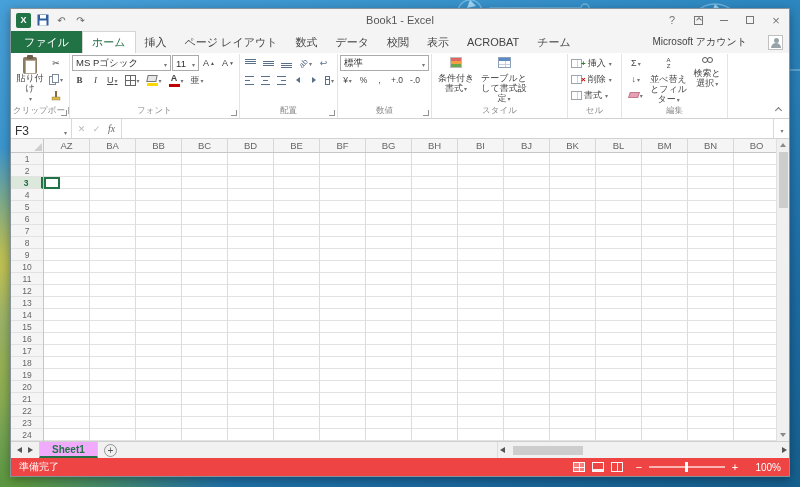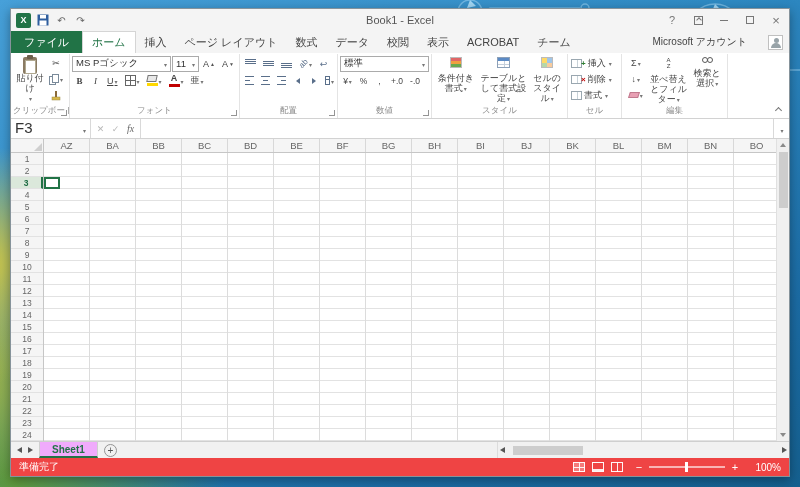--- a/index.html
+++ b/index.html
@@ -34,21 +34,21 @@
 .acct{margin-left:auto;display:flex;align-items:center;gap:21px;padding-right:6px;font-size:10px;color:#444}
 .avatar{width:15px;height:15px;border:1px solid #c0c0c0;background:#fff;position:relative}
 .avatar::before{content:"";position:absolute;left:5px;top:2px;width:5px;height:5px;border-radius:50%;background:#98a3a8}
 .avatar::after{content:"";position:absolute;left:2px;bottom:1px;width:10px;height:5px;border-radius:5px 5px 0 0;background:#98a3a8}
 
 .ribbon{height:66px;background:#fff;border-bottom:1px solid #d2d2d2;display:flex;padding:1px 2px 0 2px;flex:none;position:relative}
 .rgroup{position:relative;border-right:1px solid #e4e4e4;padding:1px 2px 12px 2px;flex:none;display:flex;flex-direction:column}
 .rgroup-label{position:absolute;bottom:1px;left:0;right:0;text-align:center;font-size:8.5px;color:#8a8a8a;white-space:nowrap;overflow:hidden}
 .dlg{position:absolute;right:2px;bottom:2px;width:6px;height:6px;border-right:1px solid #949494;border-bottom:1px solid #949494}
 .dd::after{content:"▾";font-size:6px;color:#777;margin-left:1px}
-.rrow{display:flex;align-items:center;height:17px;gap:1px}
+.rrow{display:flex;align-items:flex-start;height:17px;gap:1px}
 .sbtn{height:16px;min-width:15px;display:inline-flex;align-items:center;justify-content:center;padding:0 2px;font-size:9px;color:#444;border:1px solid transparent}
 .combo{display:flex;align-items:center;justify-content:space-between;border:1px solid #ababab;background:#fff;height:16px;font-size:9.5px;padding:0 3px;color:#333;white-space:nowrap;overflow:hidden}
 .rbtn-lg{display:flex;flex-direction:column;align-items:center;justify-content:flex-start;font-size:9px;line-height:1.1;text-align:center;color:#444;padding:2px 1px 0}
 .rbtn-lg .lbl{margin-top:6px}
 
 .g-clip{width:57px}
 .paste-btn{width:30px;display:flex;flex-direction:column;align-items:center;font-size:9px;line-height:1.1;text-align:center;padding-top:2px}
 .clip-ico{position:relative;width:14px;height:17px;background:#8a7a62;border-radius:2px}
 .clip-ico::before{content:"";position:absolute;left:4px;top:-2px;width:6px;height:4px;background:#6d5f4b;border-radius:1px}
 .clip-ico::after{content:"";position:absolute;left:2px;top:3px;width:9px;height:12px;background:#fff;border:1px solid #b0a890}
@@ -105,21 +105,21 @@
 .edit-col{display:flex;flex-direction:column;width:24px}
 .eraser{width:10px;height:6px;background:#e8a0b4;border:1px solid #c07a8e;transform:skewX(-18deg)}
 .sort-ico{display:flex;flex-direction:column;align-items:center;line-height:1;font-size:6px;color:#444}
 .binoc{display:inline-flex}
 .binoc i{width:6px;height:6px;border:1px solid #5a5a5a;border-radius:50%;display:inline-block}
 .binoc i+i{margin-left:-1px}
 .collapse-chevron{position:absolute;right:8px;bottom:5px;width:5px;height:5px;border-top:1.5px solid #777;border-left:1.5px solid #777;transform:rotate(45deg)}
 .ribbon-spacer{flex:1}
 
 .formulabar{height:20px;display:flex;align-items:stretch;border-bottom:1px solid #d2d2d2;background:#fff;flex:none}
-.namebox{width:80px;border-right:1px solid #d9d9d9;display:flex;align-items:flex-start;justify-content:space-between;padding:0 4px;font-size:15px;color:#333}
+.namebox{width:61px;border-right:1px solid #d9d9d9;display:flex;align-items:flex-end;justify-content:space-between;padding:0 4px;font-size:12px;color:#333}
 .fbtns{display:flex;align-items:center;border-right:1px solid #d9d9d9;padding:0 2px}
 .fbtn{width:15px;text-align:center;font-size:9px;color:#b8b8b8}
 .fxbtn{color:#6a6a6a;font-family:"Liberation Serif",serif;font-style:italic;font-size:10px}
 .finput{flex:1;background:#fff}
 .fexpand{width:16px;display:flex;align-items:center;justify-content:center;border-left:1px solid #d9d9d9}
 
 .sheet{flex:1;display:flex;min-height:0}
 .sheet-main{flex:1;display:flex;flex-direction:column;min-width:0}
 .colheaders{height:14px;display:flex;background:#f5f5f5;border-bottom:1px solid #c6c6c6;flex:none}
 .corner{width:33px;flex:none;border-right:1px solid #c6c6c6;position:relative;background:#f5f5f5}
@@ -424,24 +424,20 @@
       </div>
 
       <div class="rgroup g-styles" style="flex-direction:row">
         <div class="rbtn-lg" style="width:44px">
           <span class="cf-ico"></span>
           <span class="lbl"><span>条件付き書式</span><span class="dd"></span></span>
         </div>
         <div class="rbtn-lg" style="width:52px">
           <span class="tbl-ico"></span>
           <span class="lbl"><span>テーブルとして書式設定</span><span class="dd"></span></span>
-        </div>
-        <div class="rbtn-lg" style="width:36px">
-          <span class="cs-ico"></span>
-          <span class="lbl"><span>セルのスタイル</span><span class="dd"></span></span>
         </div>
         <div class="rgroup-label">スタイル</div>
       </div>
 
       <div class="rgroup g-cells">
         <div class="cellrow">
           <span class="cells-ico"></span>
             <span class="acc-g">+</span>
           <span>挿入</span>
             <span class="dd"></span>

